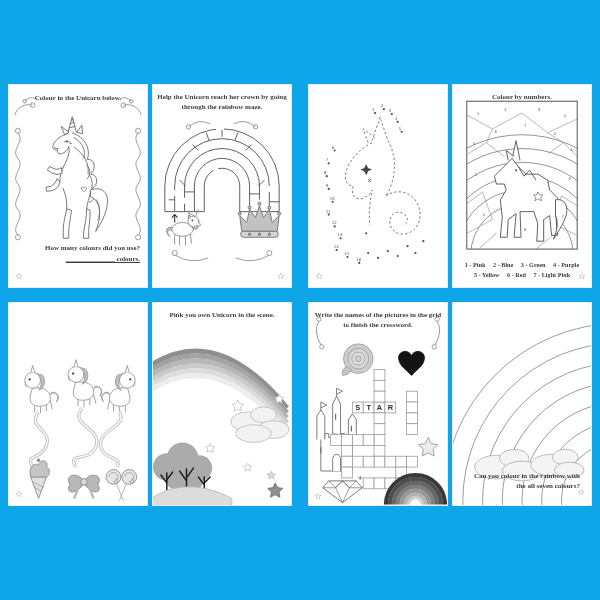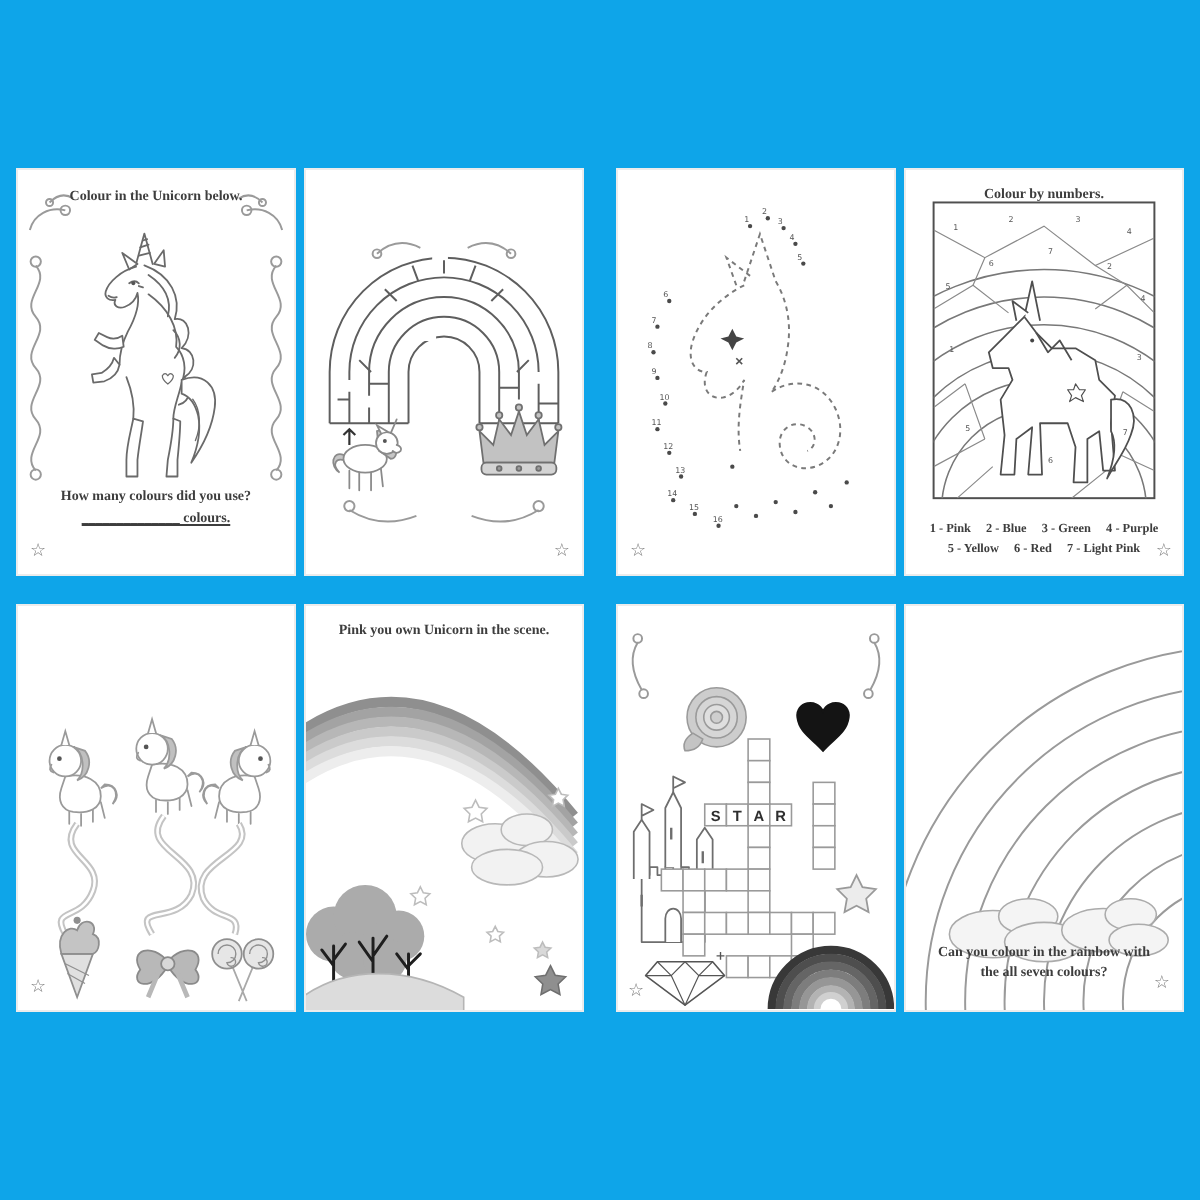--- a/index.html
+++ b/index.html
@@ -7,21 +7,21 @@
   .sheet{position:relative;width:600px;height:600px;background:#0ea5e9;overflow:hidden;padding-left:16px;}
   .spreads{position:absolute;left:8px;top:84px;display:grid;
     grid-template-columns:284px 284px;grid-template-rows:204px 204px;
     column-gap:16px;row-gap:14px;}
   .spread{display:flex;gap:4px;}
   .page{position:relative;width:140px;height:204px;background:#fff;
     border:1px solid #ececec;box-sizing:border-box;overflow:hidden;}
   .art{position:absolute;inset:0;width:100%;height:100%;}
   .t{position:absolute;top:8px;left:3%;width:94%;text-align:center;
     font-weight:bold;font-size:7px;line-height:1.4;color:#3d3d3d;z-index:2;}
-  .cap{position:absolute;left:5%;width:90%;text-align:center;font-weight:bold;
+  .cap{position:absolute;left:5%;width:90%;text-align:right;font-weight:bold;
     color:#3d3d3d;z-index:2;font-size:7px;line-height:1.45;}
   .star{position:absolute;font-size:9px;color:#7e7e7e;z-index:3;
     font-family:"DejaVu Sans",sans-serif;line-height:1;}
   .legend{position:absolute;left:0;right:0;bottom:7px;text-align:center;
     font-weight:bold;font-size:6.2px;color:#3d3d3d;line-height:1.6;z-index:2;}
   .legend span{margin:0 3px;}
   .num{font-family:"DejaVu Sans",sans-serif;font-size:4px;fill:#555;}
   .cellLetter{font-family:"Liberation Sans",sans-serif;font-weight:bold;
     font-size:7.5px;fill:#2e2e2e;text-anchor:middle;}
   svg{display:block;}
@@ -74,20 +74,21 @@
           <path d="M98,134 C104,142 104,154 100,164" fill="none" stroke-width="1"></path>
           <path d="M76,117 q2,-3 4,0 q2,-3 4,0 q0,3 -4,6 q-4,-3 -4,-6" fill="none" stroke-width="0.9"></path>
         </g>
       </svg>
       <div class="cap" style="top:158px;">How many colours did you use?</div>
       <div class="cap" style="top:169px;text-decoration:underline;">______________ colours.</div>
       <span class="star" style="left:6px;bottom:6px;">☆</span>
     </div>
 
     <div class="page">
+      <div class="t">Help the Unicorn reach her crown by going through the rainbow maze.</div>
       <svg class="art" viewBox="0 0 140 204">
         <g stroke="#9a9a9a" fill="none" stroke-width="1">
           <path d="M36,42 q10,-9 22,-3"></path>
               <circle cx="36" cy="42" r="2.2"></circle>
           <path d="M104,42 q-10,-9 -22,-3"></path>
               <circle cx="104" cy="42" r="2.2"></circle>
           <path d="M22,172 q16,10 34,3"></path>
               <circle cx="22" cy="170" r="2.6"></circle>
           <path d="M118,172 q-16,10 -34,3"></path>
               <circle cx="118" cy="170" r="2.6"></circle>
@@ -358,20 +359,21 @@
           <path d="M-2,198 C20,182 52,182 80,198 L80,206 L-2,206 Z" fill="#dcdcdc" stroke="#b5b5b5" stroke-width="0.8"></path>
         </g>
         <path d="M124,182 l2.4,4.8 5.3,.8 -3.8,3.7 .9,5.3 -4.8,-2.5 -4.8,2.5 .9,-5.3 -3.8,-3.7 5.3,-.8 Z" fill="#8f8f8f" stroke="#6f6f6f" stroke-width="0.8"></path>
       </svg>
     </div>
   </div>
 
   <div class="spread">
 
     <div class="page">
+      <div class="t">Write the names of the pictures in the grid to finish the crossword.</div>
       <svg class="art" viewBox="0 0 140 204">
         <g stroke="#9a9a9a" fill="none" stroke-width="1">
           <path d="M10,18 q-6,10 2,24"></path>
               <circle cx="10" cy="16" r="2.2"></circle>
               <circle cx="13" cy="44" r="2.2"></circle>
           <path d="M130,18 q6,10 -2,24"></path>
               <circle cx="130" cy="16" r="2.2"></circle>
               <circle cx="127" cy="44" r="2.2"></circle>
         </g>
         <g stroke="#9a9a9a" stroke-width="0.8">

